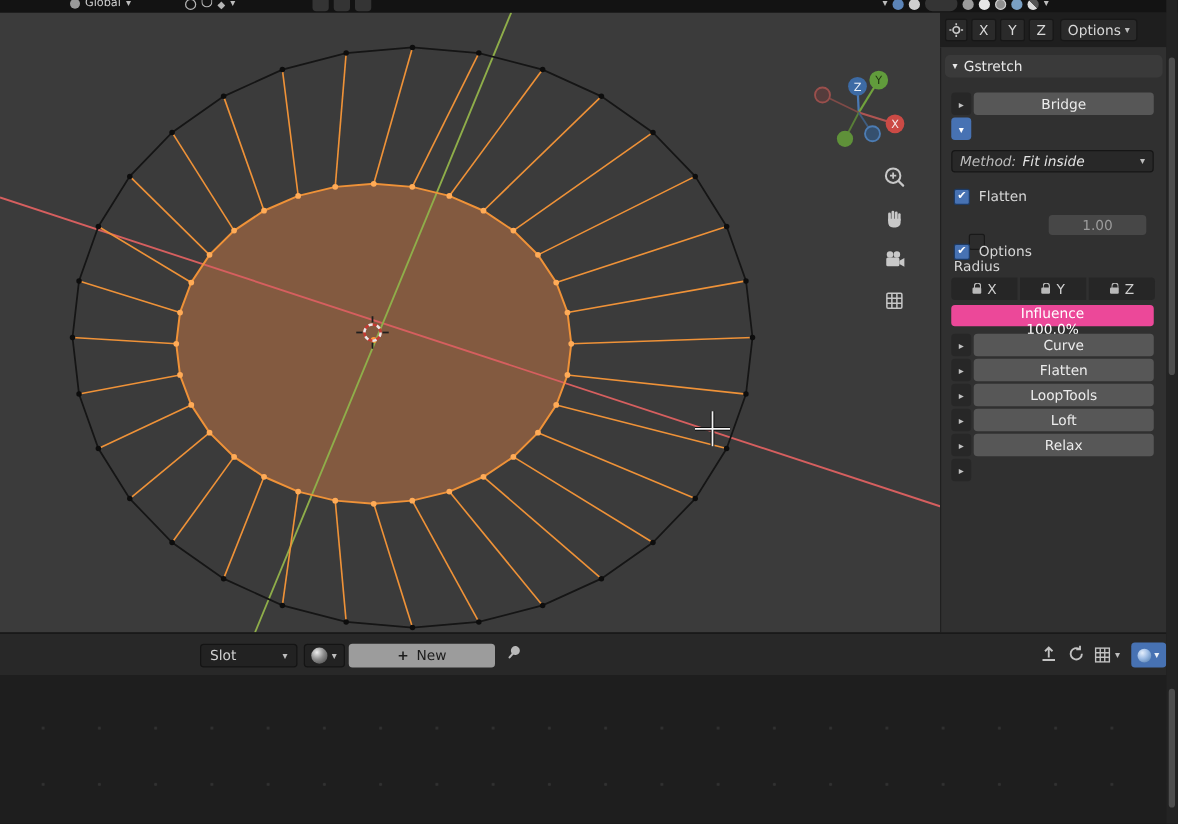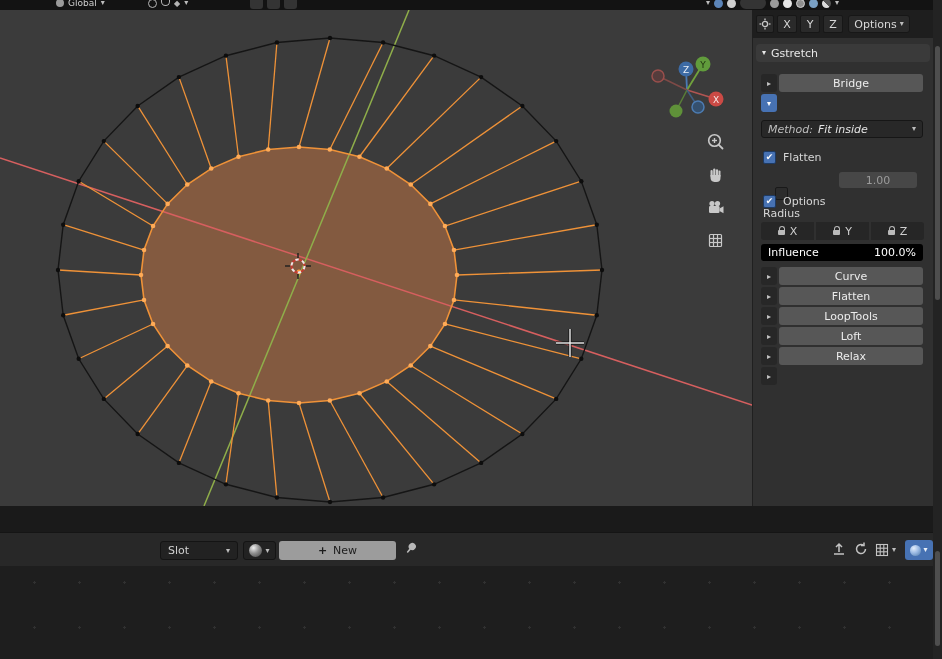--- a/index.html
+++ b/index.html
@@ -39,24 +39,24 @@
   .dropdown .dd-caret { margin-left:auto; }
   .chkrow { position:absolute; left:10px; display:flex; align-items:center; gap:7px; height:14px; }
   .chk { width:13px; height:13px; border-radius:2px; background:#4772b3; border:1px solid #1d3a63; display:flex; align-items:center; justify-content:center; color:#fff; font-size:9px; line-height:1; cursor:pointer; flex:none; }
   .chk.off { background:#2c2c2c; border-color:#191919; color:transparent; }
   .valfield { position:absolute; left:86px; width:78px; height:16px; background:#474747; border-radius:3px; display:flex; align-items:center; justify-content:center; color:#9b9b9b; cursor:pointer; }
   .lockbtn { position:absolute; width:53px; height:18px; background:#262626; border-radius:0; display:flex; align-items:center; justify-content:center; gap:5px; color:#cfcfcf; cursor:pointer; }
   .lockbtn.first { border-radius:3px 0 0 3px; }
   .lockbtn.last { border-radius:0 3px 3px 0; }
   .lockicon { position:relative; width:7px; height:5px; background:#b9b9b9; border-radius:1px; display:inline-block; margin-top:3px; }
   .lockicon::before { content:''; position:absolute; top:-4px; left:1px; width:4px; height:4px; border:1.2px solid #b9b9b9; border-bottom:none; border-radius:3px 3px 0 0; }
-  .slider { position:absolute; left:8px; width:162px; height:17px; background:#000000; border-radius:3px; display:flex; align-items:center; justify-content:space-between; padding:0 7px; color:#fff; cursor:ew-resize; }
-
-  
-  .bothdr { position:absolute; left:0; top:532px; width:933px; height:34px; background:#282828; border-top:1px solid #151515; z-index:20; }
+  .slider { position:absolute; left:8px; width:162px; height:17px; background:#ec4899; border-radius:3px; display:flex; align-items:center; justify-content:space-between; padding:0 7px; color:#fff; cursor:ew-resize;flex-direction:column; }
+
+  
+  .bothdr { position:absolute; left:0; top:506px; width:933px; height:34px; background:#282828; border-top:1px solid #151515; z-index:20; }
   .slotdd { position:absolute; left:160px; top:8px; width:78px; height:19px; background:#222; border:1px solid #141414; border-radius:3px; display:flex; align-items:center; padding:0 7px; color:#d0d0d0; cursor:pointer; }
   .slotdd .dd-caret { margin-left:auto; }
   .balldd { position:absolute; left:243px; top:8px; width:33px; height:19px; background:#222; border:1px solid #141414; border-radius:3px; display:flex; align-items:center; justify-content:center; gap:3px; cursor:pointer; }
   .matball { width:13px; height:13px; border-radius:50%; background:radial-gradient(circle at 35% 30%, #ededed, #8e8e8e 45%, #3c3c3c); }
   .newbtn { position:absolute; left:279px; top:8px; width:117px; height:19px; background:#9c9c9c; border-radius:3px; display:flex; align-items:center; justify-content:center; gap:6px; color:#1c1c1c; cursor:pointer; }
   .bicon { position:absolute; top:7px; cursor:pointer; }
   .bluebtn { position:absolute; left:905px; top:7px; width:28px; height:20px; background:#4772b3; border-radius:3px; display:flex; align-items:center; justify-content:center; gap:2px; cursor:pointer; }
   .bluesphere { width:11px; height:11px; border-radius:50%; background:radial-gradient(circle at 35% 30%, #e4eefb, #9cbbe4 45%, #4a76a6); }
 
   

